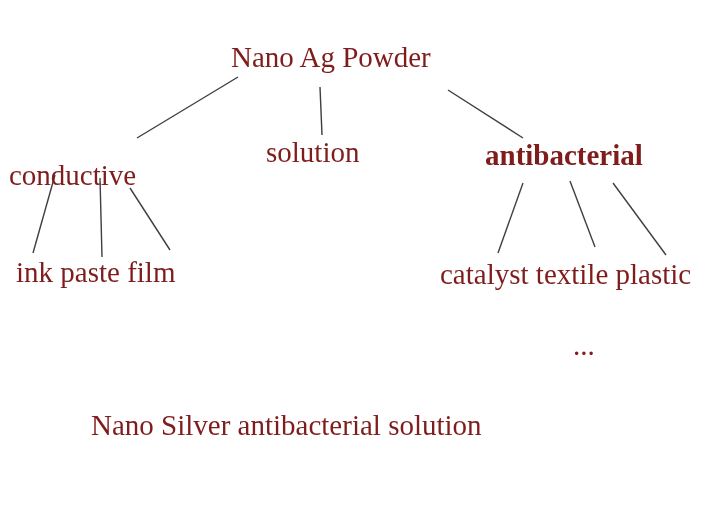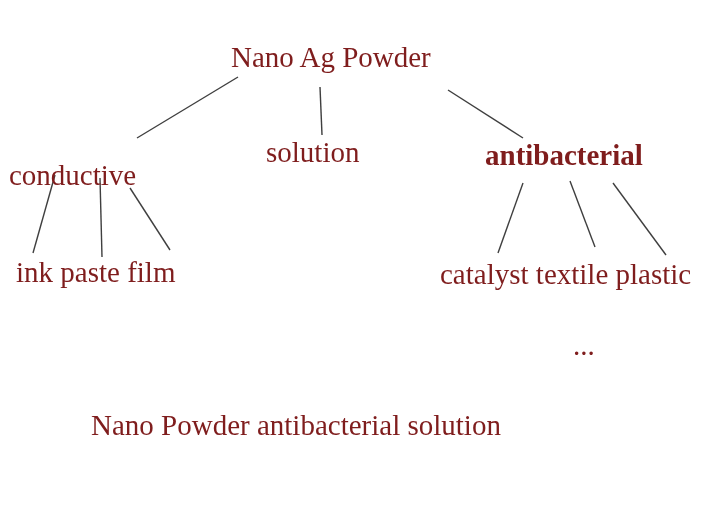--- a/index.html
+++ b/index.html
@@ -59,13 +59,13 @@
 <div class="node" style="left:266px; top:137px;">solution</div>
 
 <div class="node" style="left:485px; top:140px;font-weight:bold;">antibacterial</div>
 
 <div class="node" style="left:16px; top:257px;">ink paste film</div>
 
 <div class="node" style="left:440px; top:259px;">catalyst textile plastic</div>
 
 <div class="node" style="left:573px; top:330px;">...</div>
 
-<div class="node" style="left:91px; top:410px;">Nano Powder antibacterial solution</div>
+<div class="node" style="left:91px; top:410px;">Nano Silver antibacterial solution</div>
 
 </body></html>

